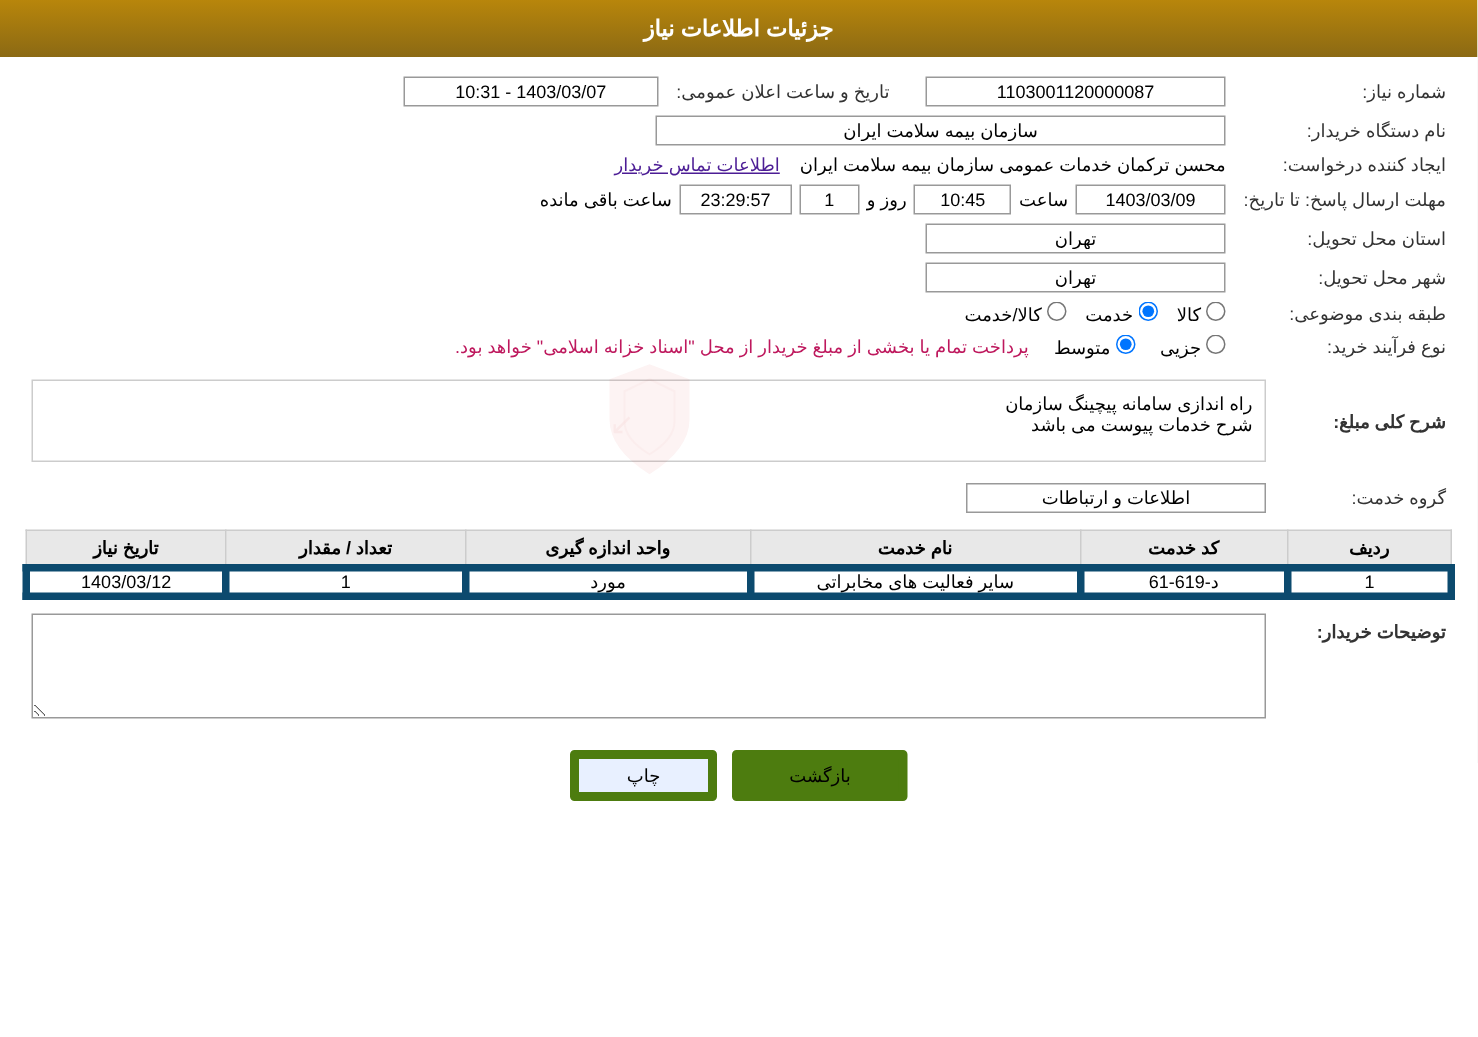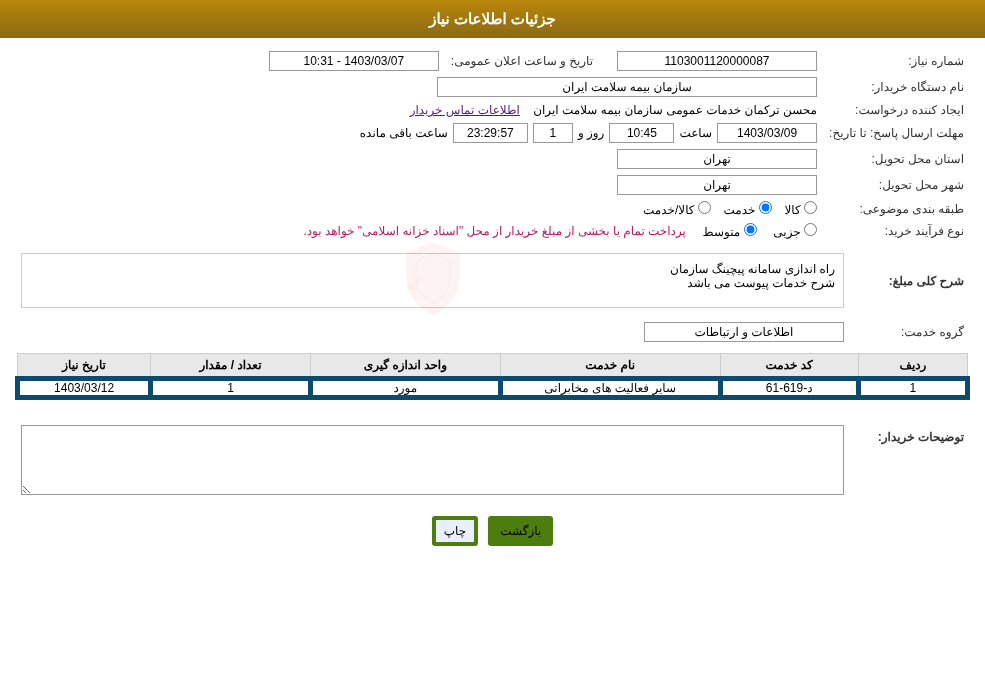--- a/index.html
+++ b/index.html
@@ -94,25 +94,25 @@
       font-size: 12px;
     }
     .radio-group { display: inline-flex; align-items: center; gap: 3px; direction: rtl; }
     .button-bar {
       display: flex;
       justify-content: center;
       gap: 10px;
       margin: 15px 0;
     }
     .btn {
-      padding: 4px 8px;
+      padding: 4px 32px;
       font-family: Tahoma, Arial, sans-serif;
       font-size: 12px;
       cursor: pointer;
-      border: 4px solid #4d7c0f;
+      border: 6px solid #4d7c0f;
       border-radius: 3px;
     }
     .btn-print { background: #e8f0ff; }
     .btn-back { background: #4d7c0f; text-align: center; }
     .watermark-area {
       position: relative;
       border: 1px solid #ccc;
       padding: 8px;
       min-height: 55px;
       background: #fff;
@@ -300,21 +300,21 @@
       <td>1</td>
       <td>د-619-61</td>
       <td>سایر فعالیت های مخابراتی</td>
       <td>مورد</td>
       <td>1</td>
       <td>1403/03/12</td>
     </tr>
         </tbody>
     </table>
 
-    <table class="info-table" style="margin-top:22px;">
+    <table class="info-table" style="margin-top:6px;">
       <tbody>
           <tr>
         <td style="width:120px; vertical-align:top; padding-top:8px;" class="label-cell bold-label">توضیحات خریدار:</td>
         <td>
           <textarea class="textarea-box" style="height: 70px; width: 100%;"></textarea>
         </td>
       </tr>
     </tbody>
       </table>
 

